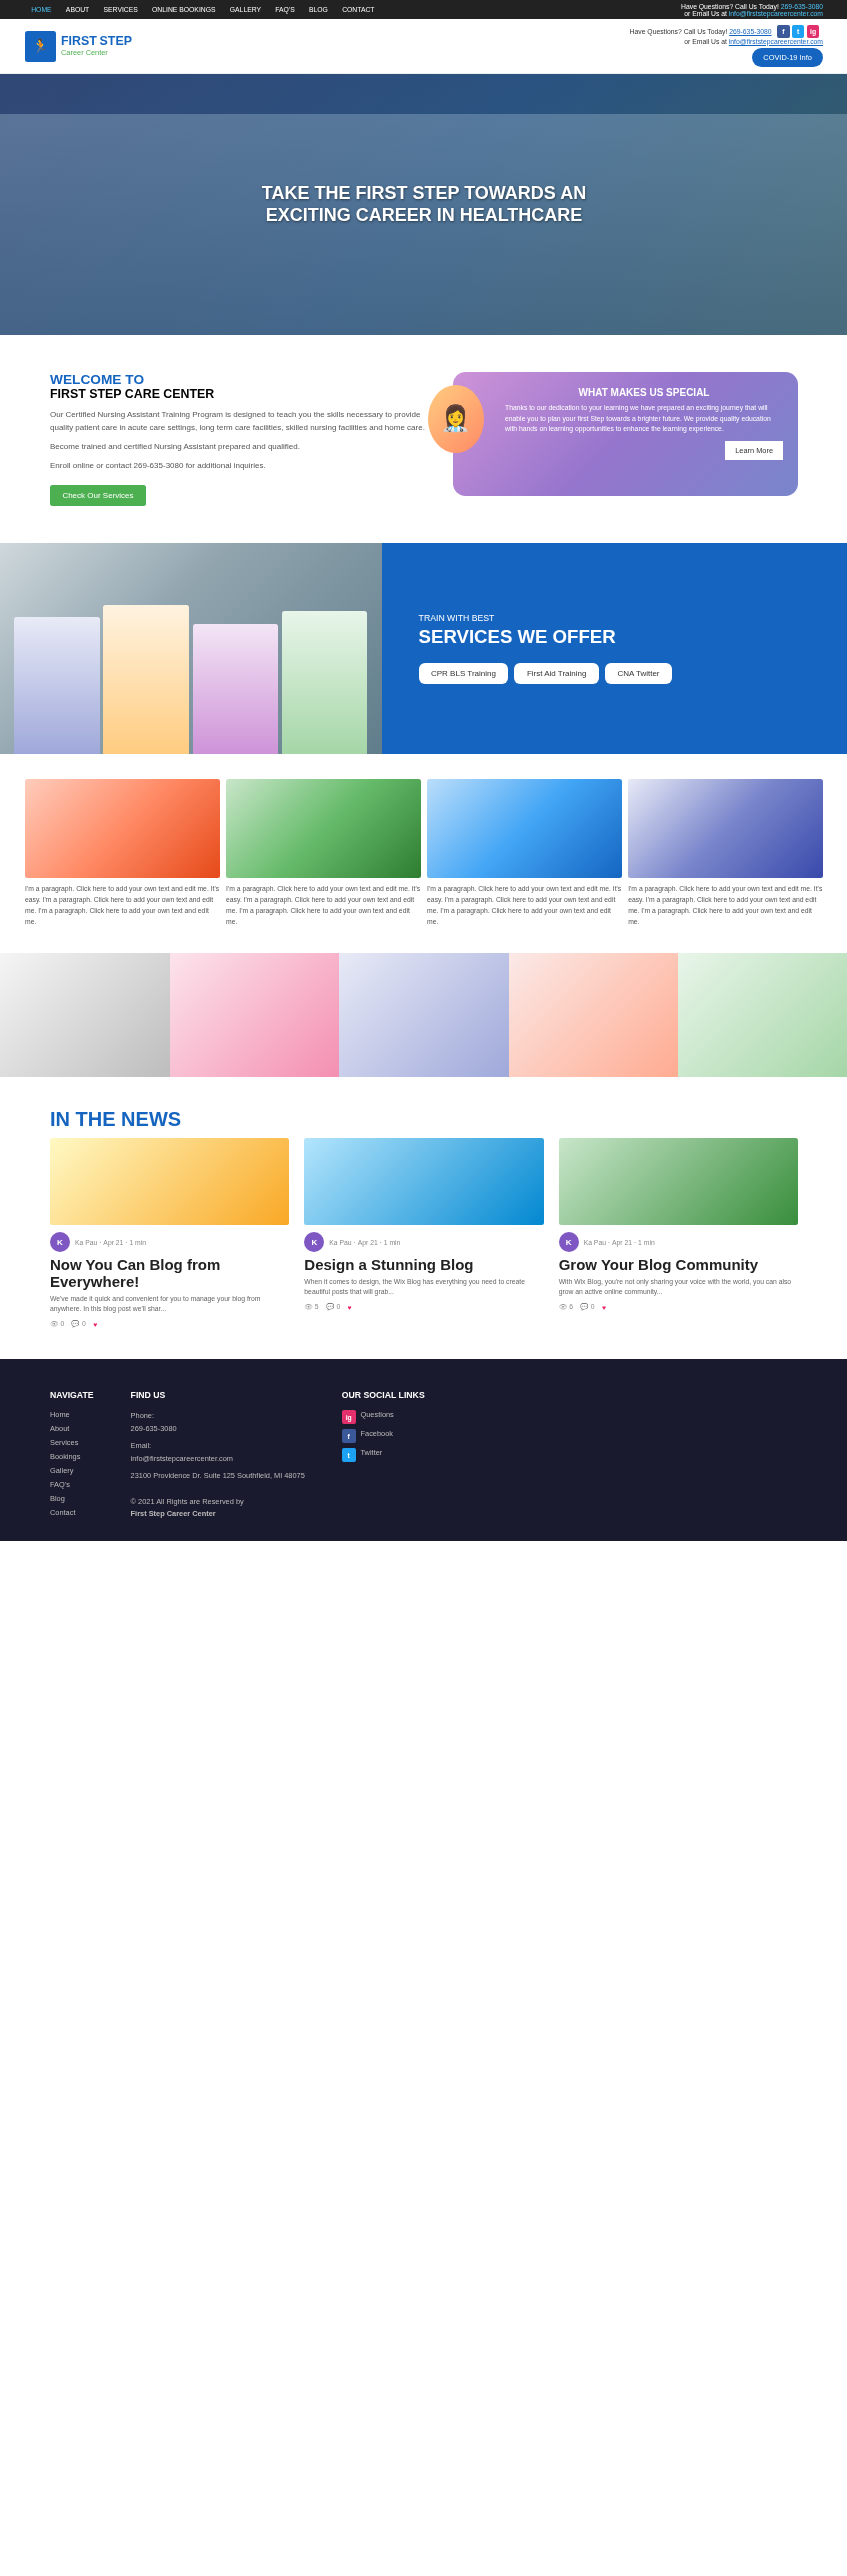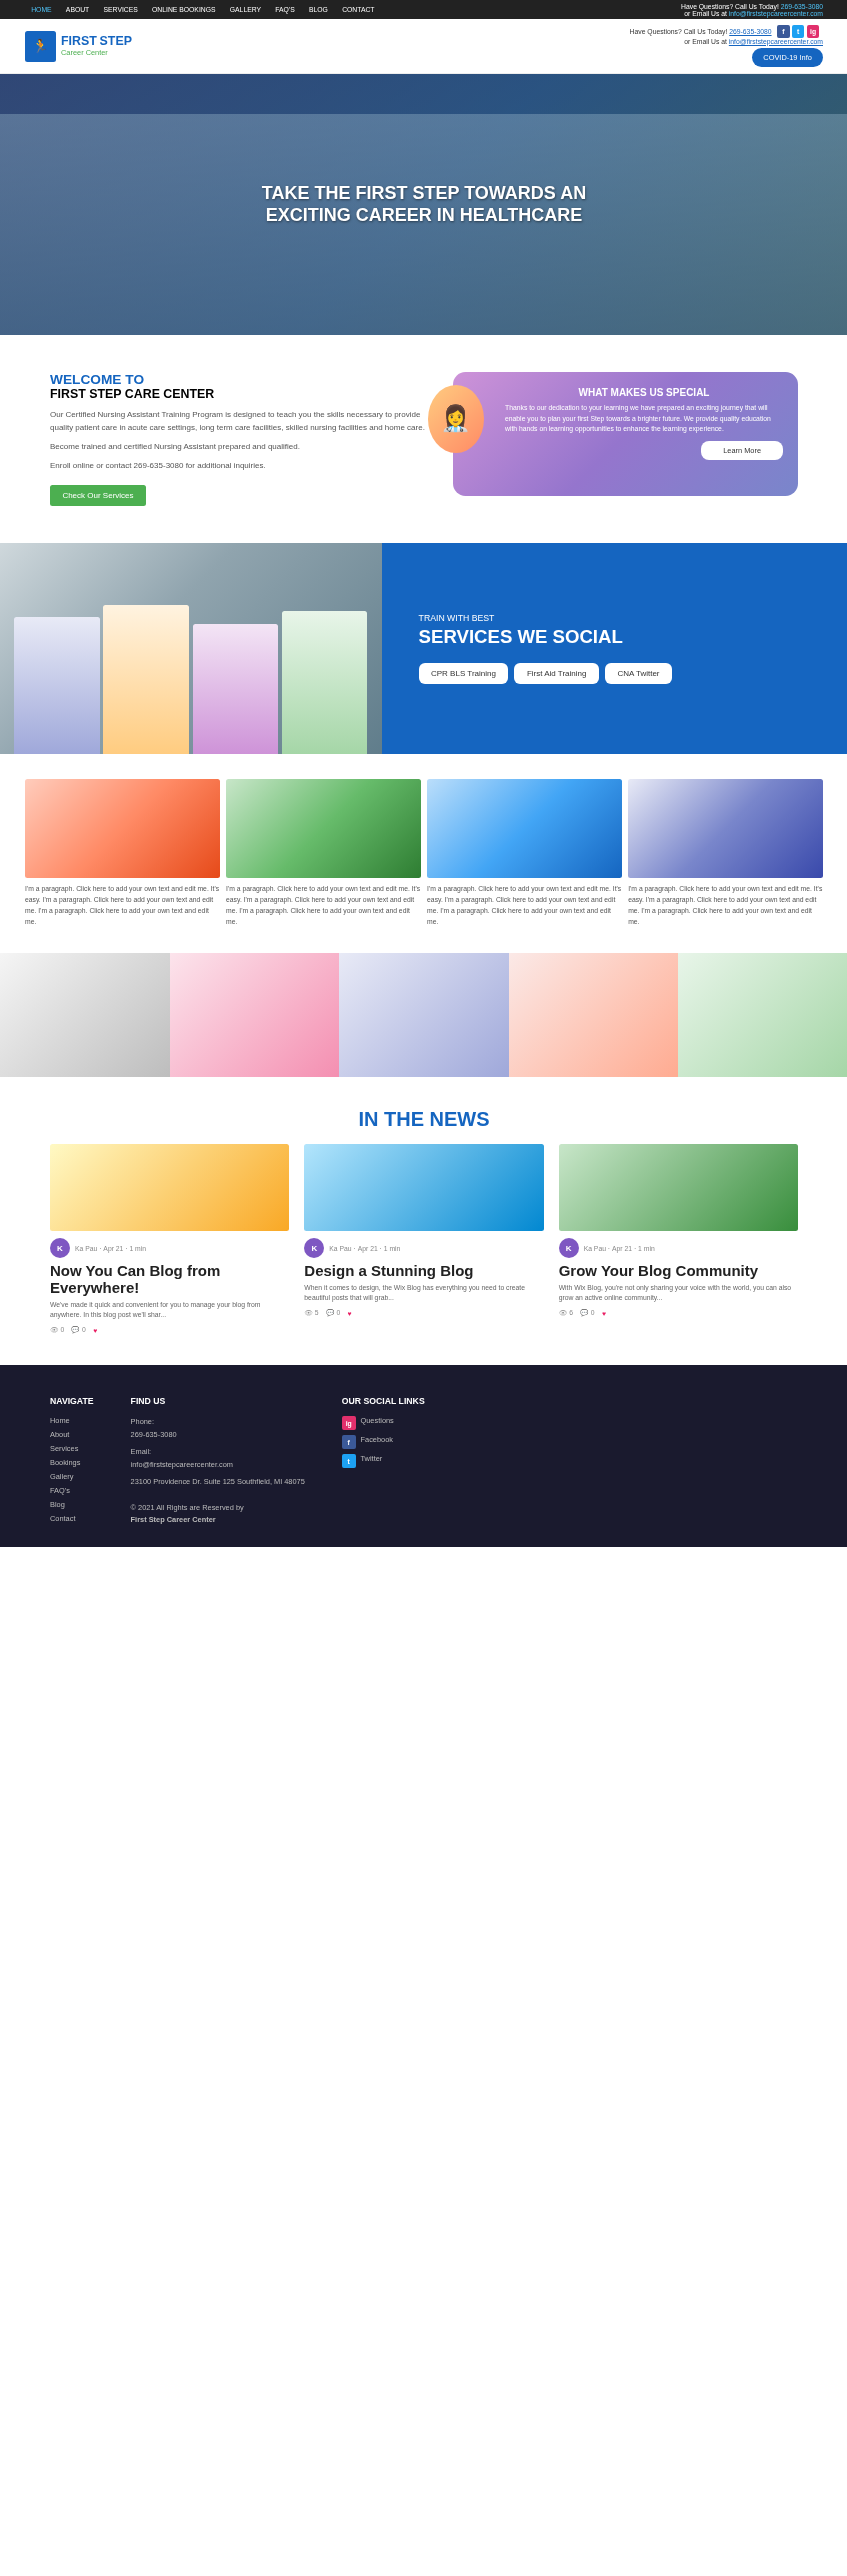--- a/index.html
+++ b/index.html
@@ -115,22 +115,22 @@
       color: #fff;
       position: relative;
       min-height: 124px;
     }
     .welcome-right h4 { font-size: 10px; font-weight: 700; text-align: center; margin-bottom: 5px; }
     .welcome-right p { font-size: 6.8px; line-height: 1.5; }
     .learn-btn {
       background: #fff;
       color: #333;
       border: none;
-      padding: 5px 22px;
-      border-radius: 8px;
+      padding: 5px 10px;
+      border-radius: 0;
       cursor: pointer;
       font-size: 7.4px;
       margin-top: 7.4px;
       display: block;
       margin-left: auto;
     }
     .nurse-img {
       position: absolute;
       left: -25px;
       top: 12.4px;
@@ -225,21 +225,21 @@
       background: linear-gradient(135deg, #cfd8dc, #607d8b);
     }
     .sp1 { background: linear-gradient(135deg, #f5f5f5, #bdbdbd); }
     .sp2 { background: linear-gradient(135deg, #fce4ec, #f48fb1); }
     .sp3 { background: linear-gradient(135deg, #e8eaf6, #9fa8da); }
     .sp4 { background: linear-gradient(135deg, #fbe9e7, #ffab91); }
     .sp5 { background: linear-gradient(135deg, #e8f5e9, #a5d6a7); }
 
     
     .news-section { padding: 31px 50px; }
-    .news-section h2 { color: #1565c0; font-size: 20px; font-weight: 900; text-align: center; margin-bottom: 13px; }
+    .news-section h2 { color: #1565c0; font-size: 20px; font-weight: 900; text-align: left; margin-bottom: 7px; }
     .news-grid { display: flex; gap: 15px; }
     .news-card { flex: 1; }
     .news-img {
       width: 100%; height: 87px;
       border-radius: 2.5px;
       margin-bottom: 7.4px;
     }
     .news-img.n1 { background: linear-gradient(135deg, #fff9c4, #f9a825); }
     .news-img.n2 { background: linear-gradient(135deg, #b3e5fc, #0288d1); }
     .news-img.n3 { background: linear-gradient(135deg, #c8e6c9, #388e3c); }
@@ -389,21 +389,21 @@
       <div class="doctors-group">
         <div class="doc" style="background:linear-gradient(to bottom,#e8eaf6,#9fa8da);height:137px;"></div>
         <div class="doc" style="background:linear-gradient(to bottom,#fff3e0,#ffcc80);height:149px;"></div>
         <div class="doc" style="background:linear-gradient(to bottom,#f3e5f5,#ce93d8);height:130px;"></div>
         <div class="doc" style="background:linear-gradient(to bottom,#e8f5e9,#a5d6a7);height:143px;"></div>
       </div>
     </div>
   </div>
   <div class="services-content">
     <h4>TRAIN WITH BEST</h4>
-    <h2>SERVICES WE SOCIAL</h2>
+    <h2>SERVICES WE OFFER</h2>
     <div class="service-buttons">
       <button class="service-btn">CPR BLS Training</button>
       <button class="service-btn">First Aid Training</button>
       <button class="service-btn">CNA Twitter</button>
     </div>
   </div>
 </div>
 
 <div class="gallery-row">
   <div class="gallery-item">

